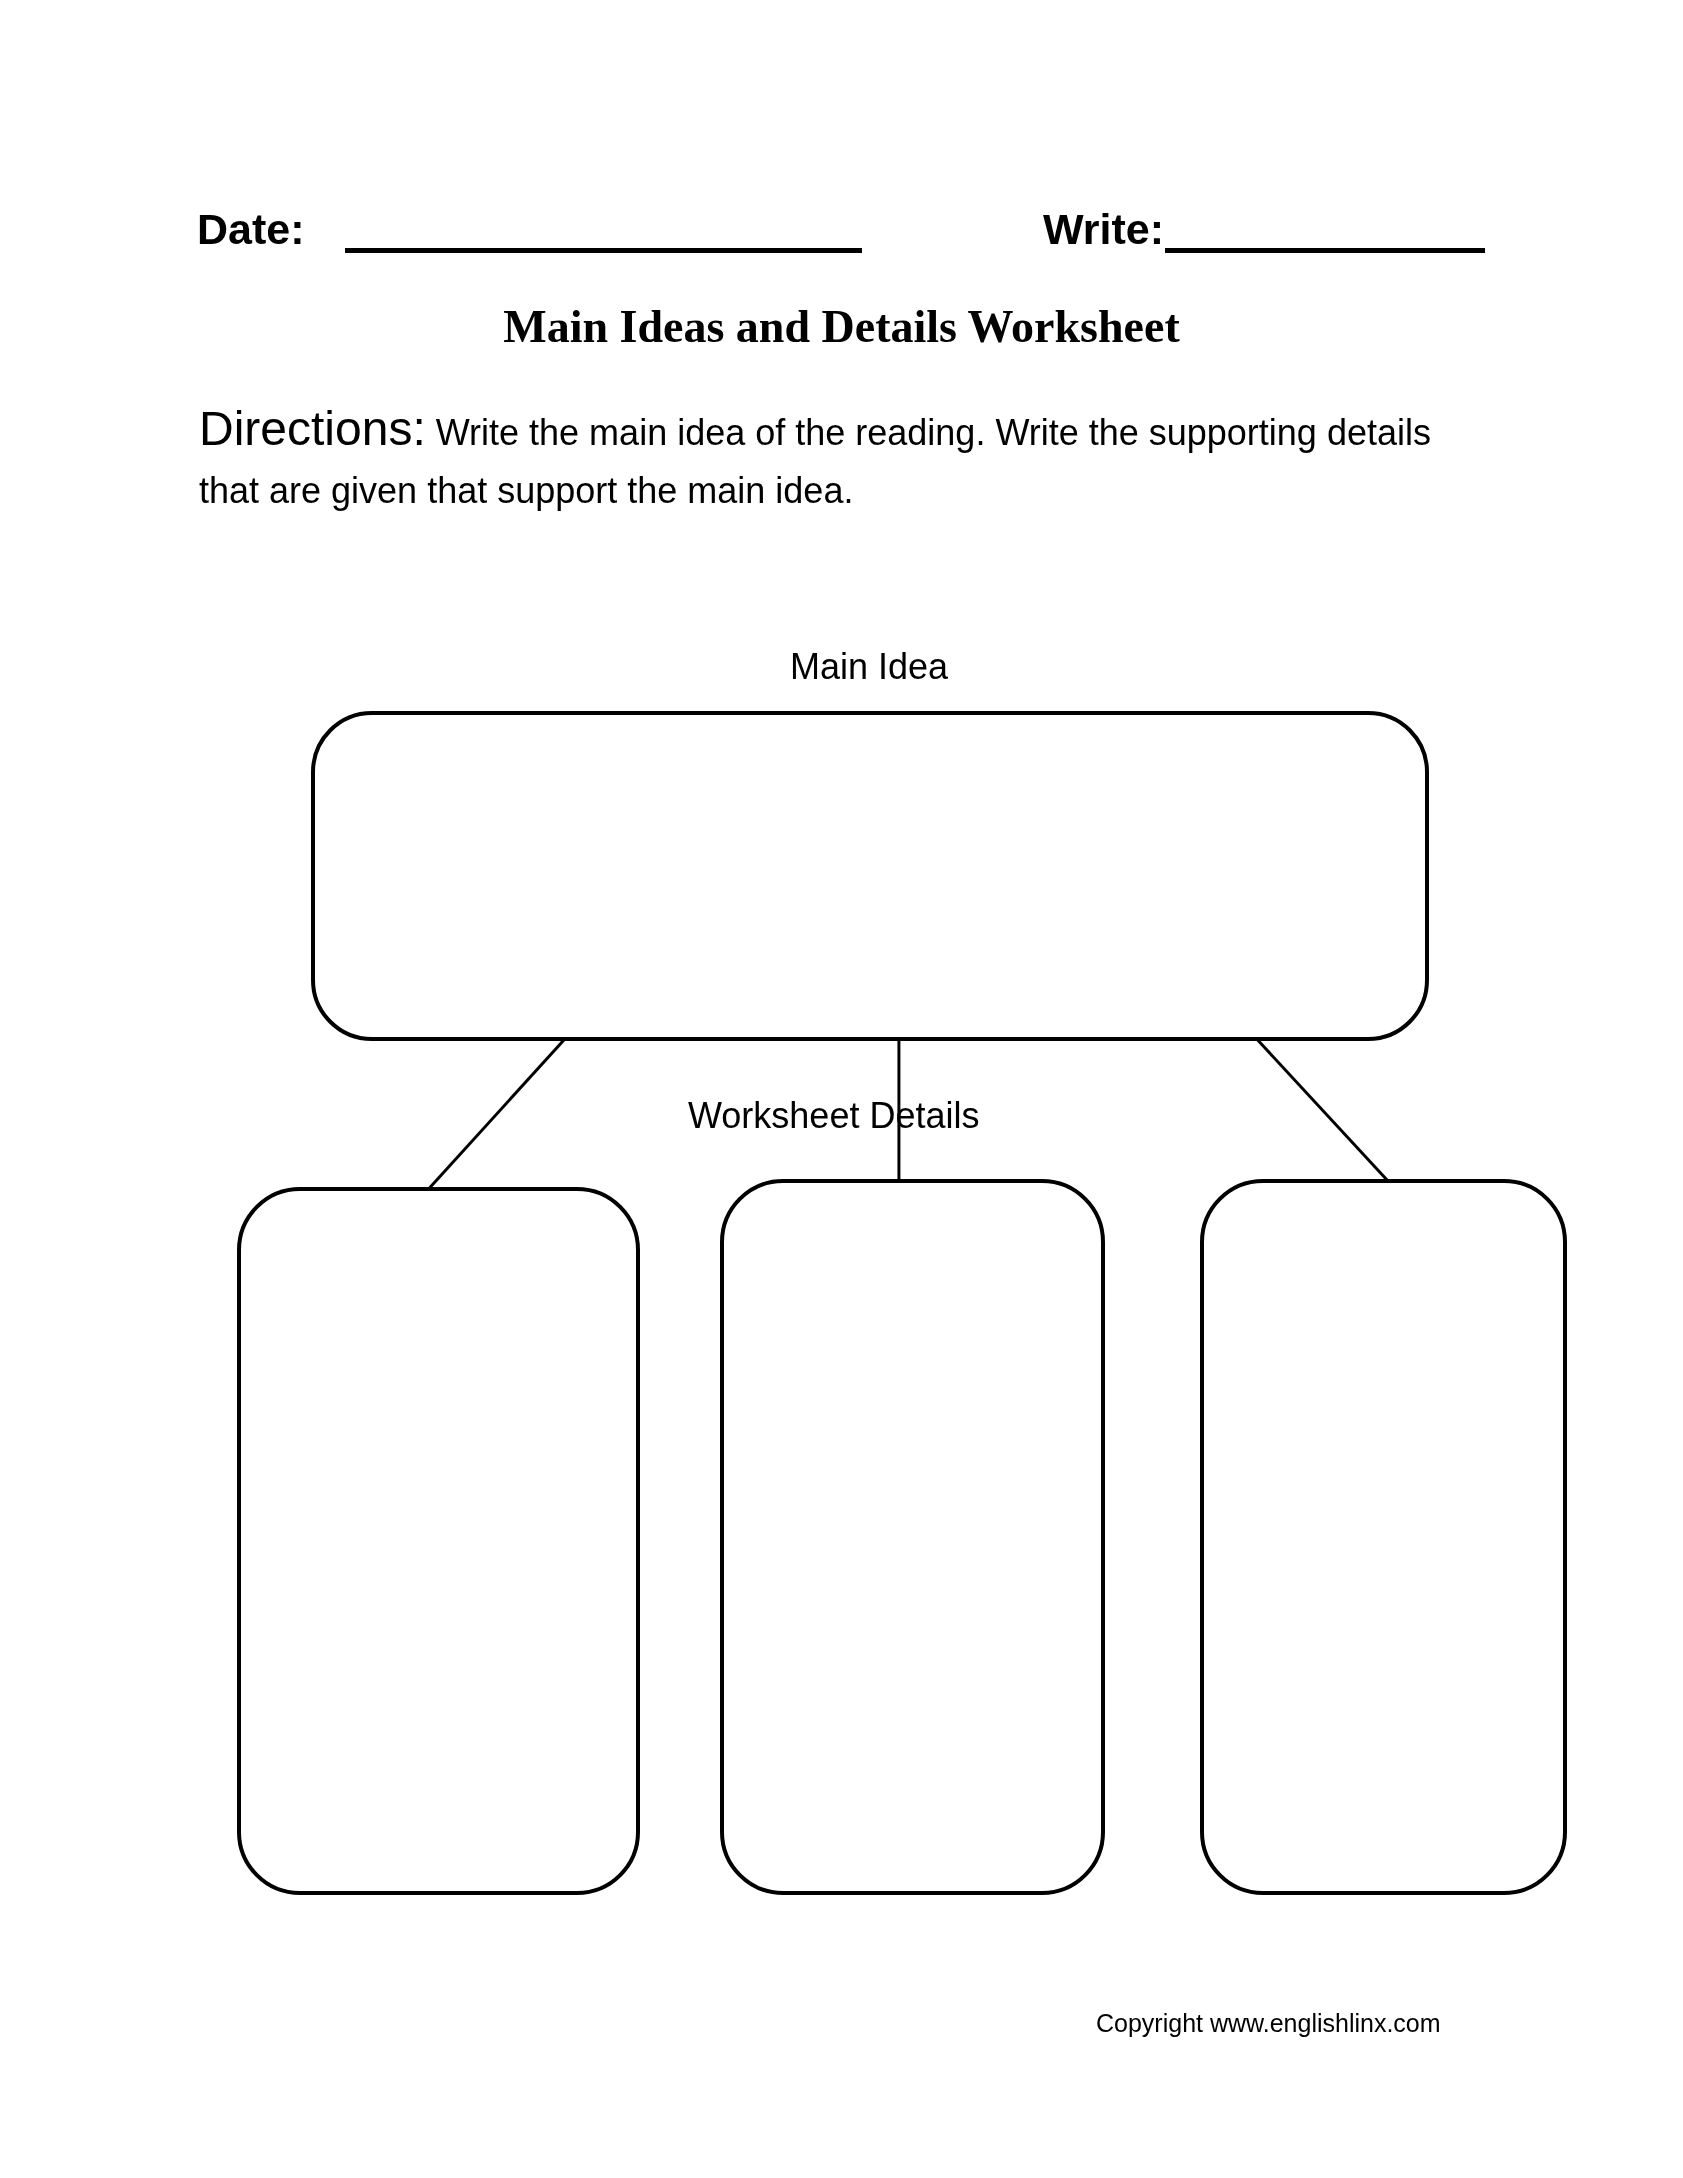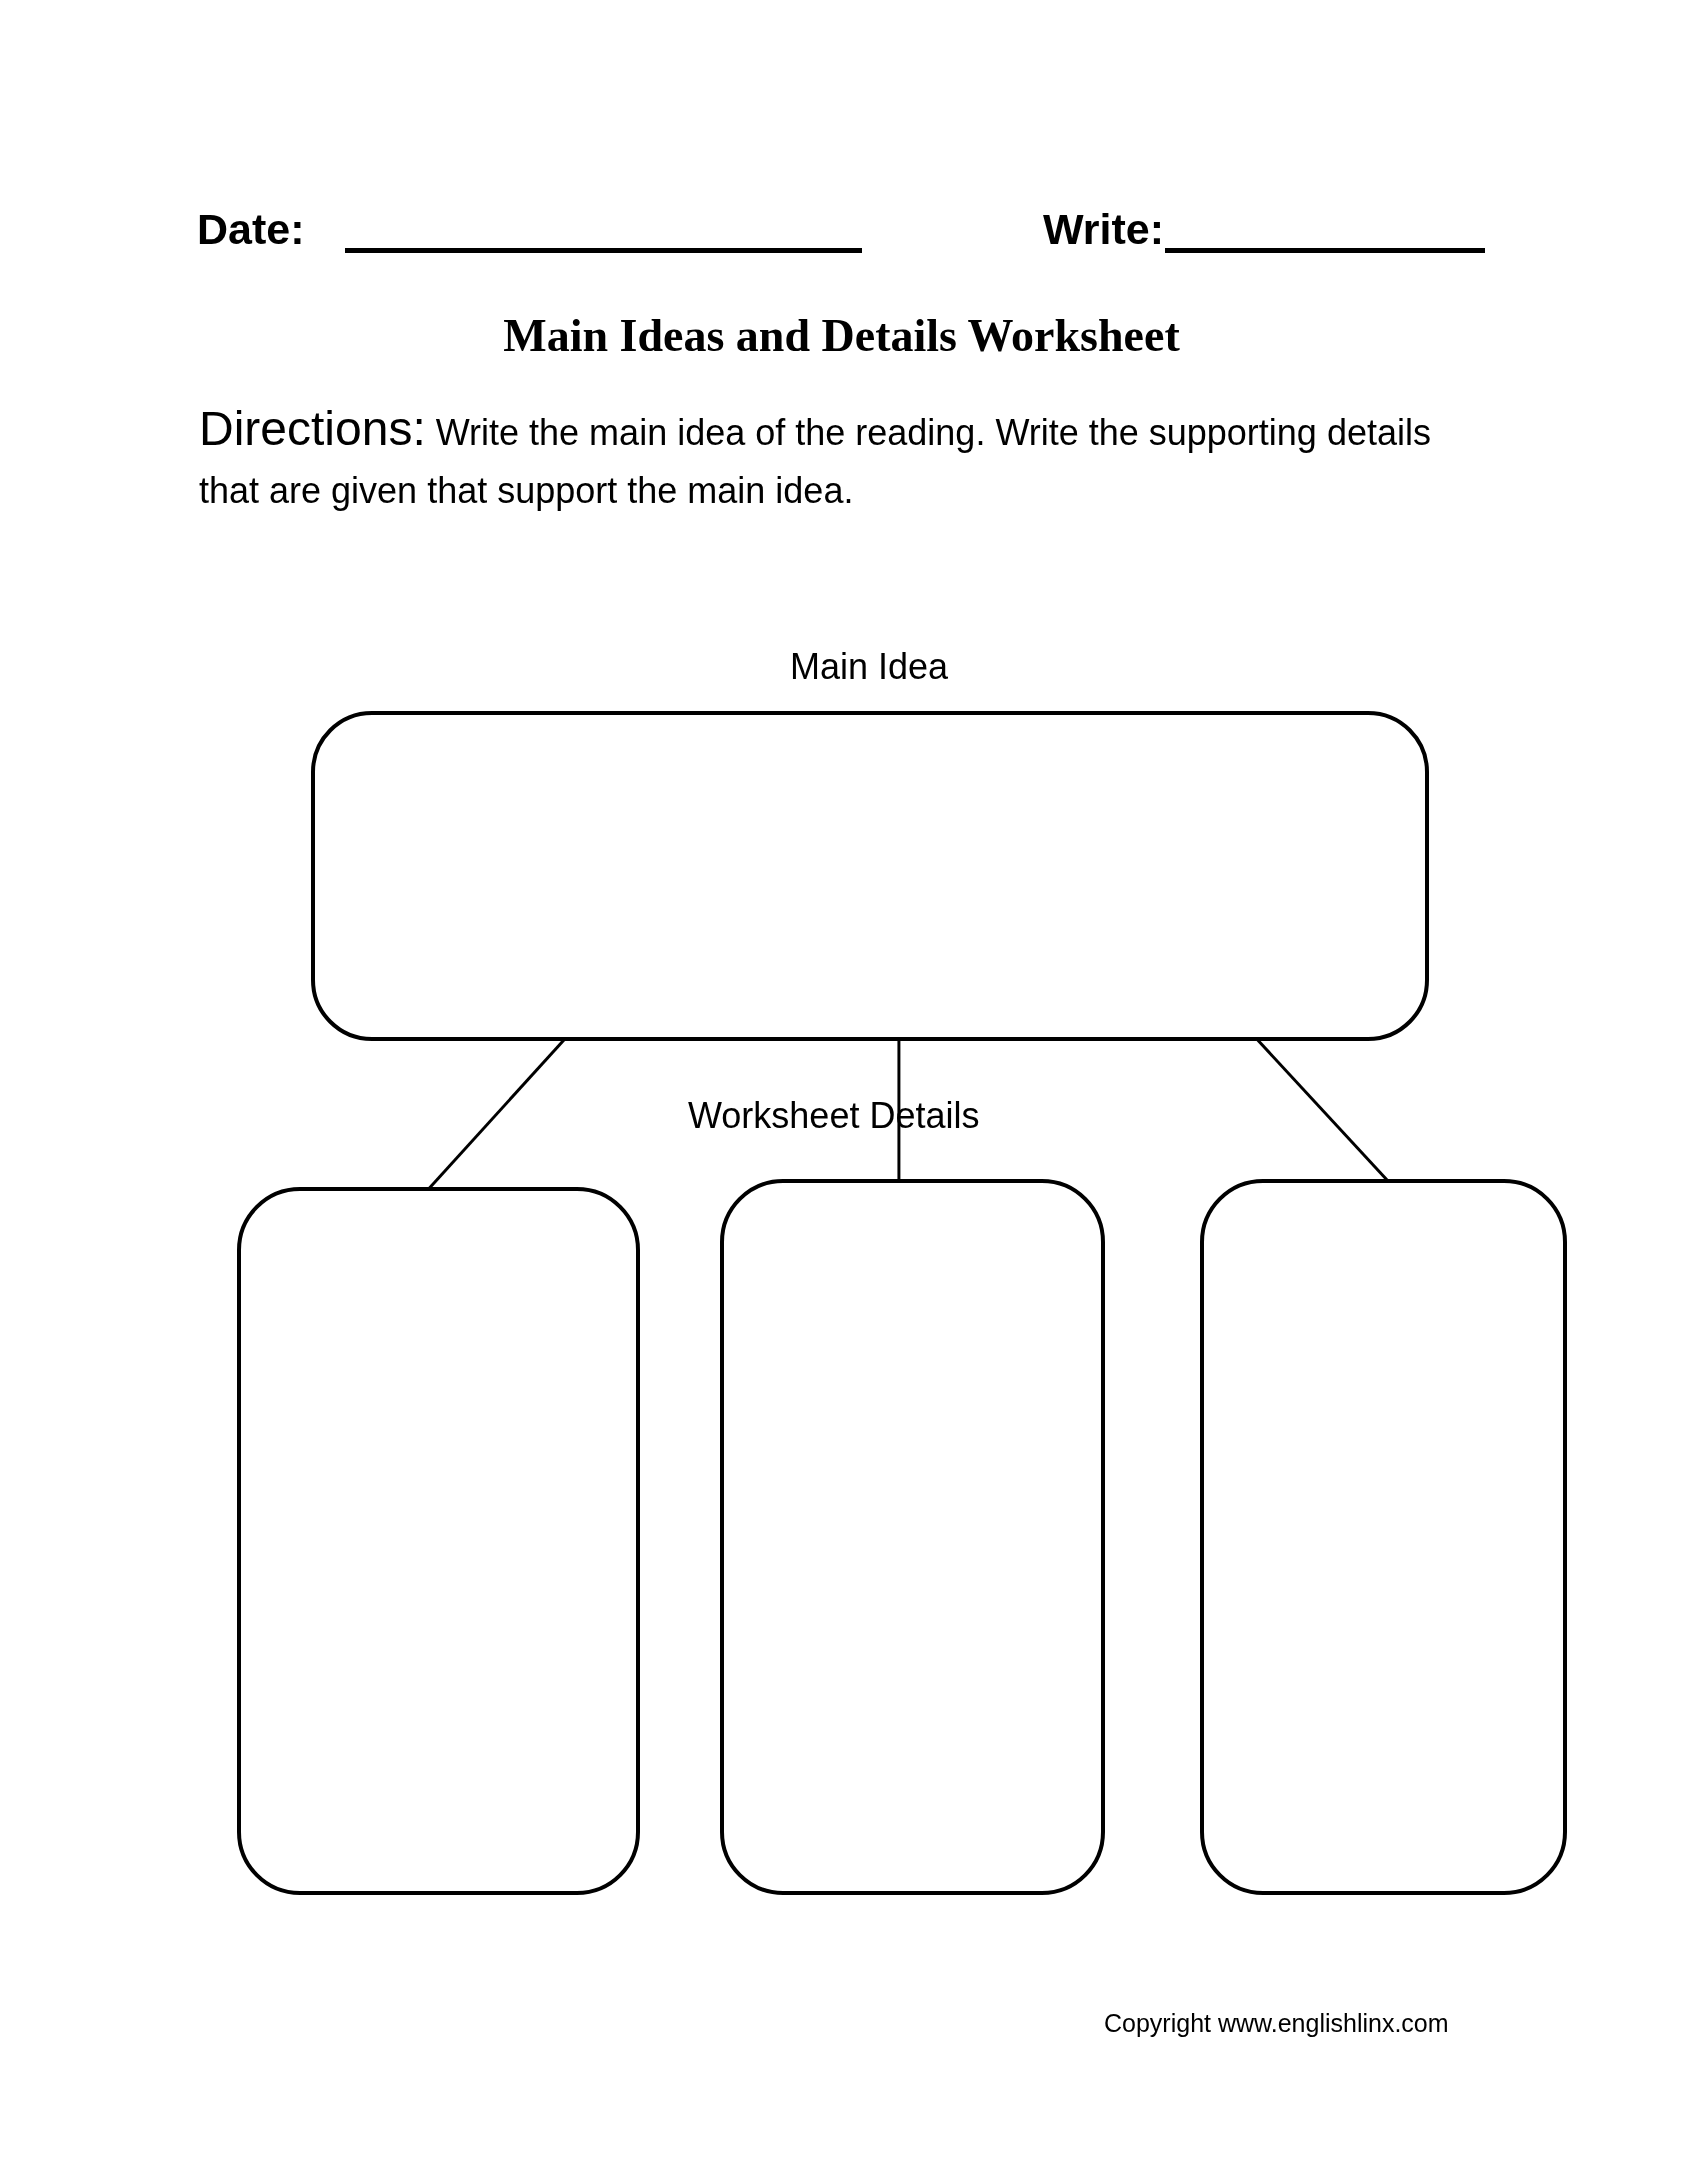--- a/index.html
+++ b/index.html
@@ -1,20 +1,20 @@
 <!DOCTYPE html>
 <html><head>
 <meta charset="utf-8">
 <style>
   html, body { margin:0; padding:0; background:#ffffff; }
   body { width:1683px; height:2178px; position:relative; overflow:hidden; color:#000; font-family:"Liberation Sans", sans-serif; }
   .abs { position:absolute; }
   .field-label { font-family:"Liberation Sans", sans-serif; font-weight:bold; font-size:43px; line-height:1; white-space:nowrap; }
   .blank-line { position:absolute; height:5px; background:#000; }
-  .title { font-family:"Liberation Serif", serif; font-weight:bold; font-size:46px; line-height:1; white-space:nowrap; left:0; width:1683px; text-align:center;margin-top:9px; }
+  .title { font-family:"Liberation Serif", serif; font-weight:bold; font-size:46px; line-height:1; white-space:nowrap; left:0; width:1683px; text-align:center; }
   .directions { left:199px; top:400px; width:1287px; font-size:36px; line-height:58px; font-family:"Liberation Sans", sans-serif; }
   .directions .lead { font-size:48px; }
   .box { position:absolute; border:4px solid #000; background:#fff; box-sizing:border-box; }
   .label { font-family:"Liberation Sans", sans-serif; font-size:36px; line-height:1; white-space:nowrap; }
   .copyright { font-size:25px; line-height:1; white-space:nowrap; font-family:"Liberation Sans", sans-serif; }
   svg.connectors { position:absolute; left:0; top:0; width:1683px; height:2178px; pointer-events:none; }
 </style>
 </head>
 <body>
 
@@ -37,14 +37,14 @@
 </svg>
 
 <div class="box" style="left:311px; top:711px; width:1118px; height:330px; border-radius:61px;"></div>
 
 <div class="abs label" style="left:688px; top:1098px;">Worksheet Details</div>
 
 <div class="box" style="left:237px; top:1187px; width:403px; height:708px; border-radius:63px;"></div>
 <div class="box" style="left:720px; top:1179px; width:385px; height:716px; border-radius:63px;"></div>
 <div class="box" style="left:1200px; top:1179px; width:367px; height:716px; border-radius:63px;"></div>
 
-<div class="abs copyright" style="left:1096px; top:2011px;margin-left:8px;">Copyright www.englishlinx.com</div>
+<div class="abs copyright" style="left:1096px; top:2011px;">Copyright www.englishlinx.com</div>
 
 
 </body></html>

